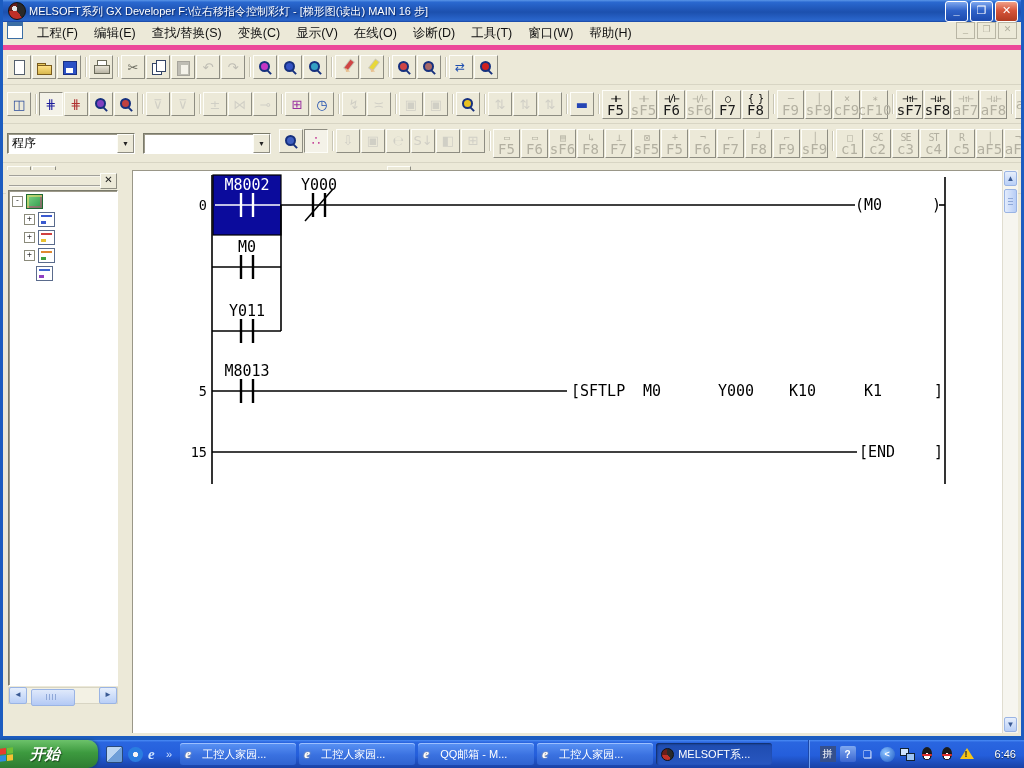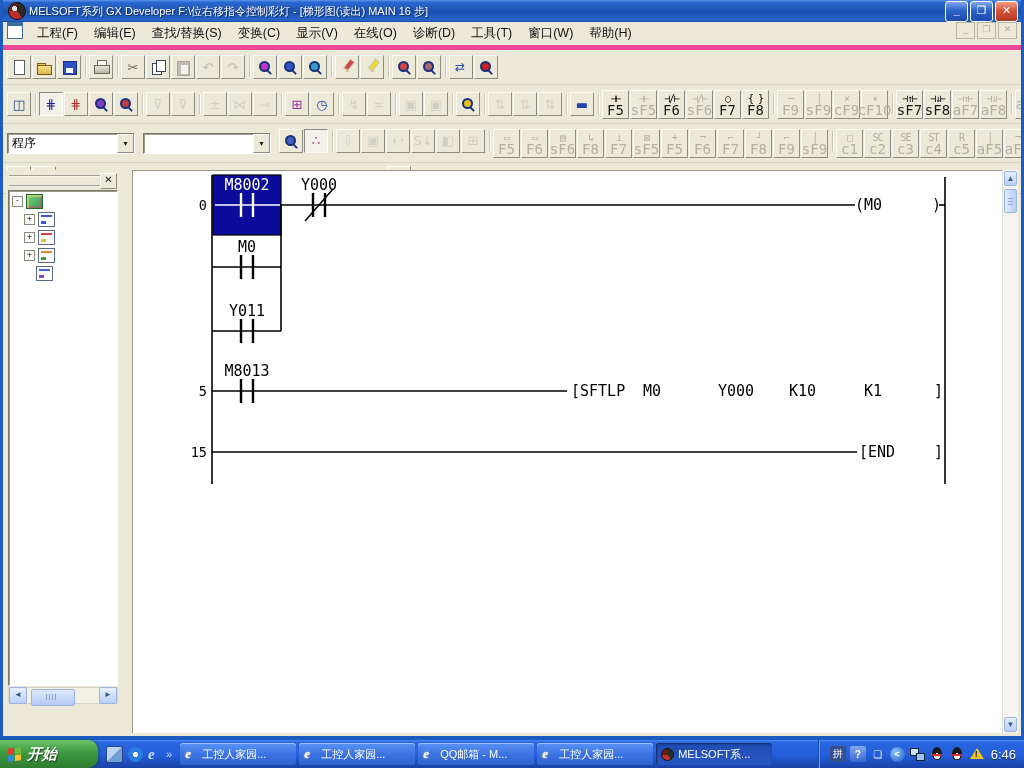--- a/index.html
+++ b/index.html
@@ -97,21 +97,21 @@
   
   .ime{position:absolute;left:0;top:540px;display:flex;gap:1px;background:#d9d6ca;border:1px solid #fff;box-shadow:1px 1px 2px #00000060;padding:2px}
   .imb{height:22px;border:1px solid;border-color:#fdfdf8 #8e8d82 #8e8d82 #fdfdf8;background:#d9d6ca;display:flex;align-items:center;justify-content:center;
        font-size:12px;color:#111;box-sizing:border-box}
   .flag2{display:grid;grid-template-columns:6px 6px;grid-template-rows:6px 6px;gap:1px;transform:skewY(-6deg)}
   .flag2 i{display:block}
   .kbd{width:16px;height:10px;background:repeating-linear-gradient(90deg,#777 0 2px,#e8e8e8 2px 4px);border:1px solid #555}
   
   .taskbar{position:absolute;left:0;top:740px;width:1024px;height:28px;background:linear-gradient(#4a8cf5 0%,#2a66e0 8%,#245edb 55%,#1941a5 100%);display:flex;align-items:center}
   .start{height:28px;width:98px;border-radius:0 10px 10px 0;background:linear-gradient(#6cc26a 0%,#3d9a3f 45%,#2e7c31 100%);
-         display:flex;align-items:center;gap:6px;padding-left:8px;box-sizing:border-box;box-shadow:1px 0 3px #0b3a0b80;flex:0 0 auto}
+         display:flex;align-items:center;gap:17px;padding-left:0;box-sizing:border-box;box-shadow:1px 0 3px #0b3a0b80;flex:0 0 auto}
   .start .lbl{color:#fff;font-size:15px;font-weight:bold;font-style:italic;text-shadow:1px 1px 1px #1c4a1c}
   .ql{display:flex;align-items:center;gap:5px;padding:0 8px;flex:0 0 auto}
   .qli{width:15px;height:15px;border-radius:2px}
   .qli-desk{background:linear-gradient(135deg,#bcd6f2 50%,#6f9fd8 50%);border:1px solid #2a4a7a}
   .qli-media{background:radial-gradient(circle at 50% 50%,#f5f5f5 25%,#2a7de0 27%);border-radius:50%}
   .qli-ie{color:#cfe4ff;font-size:15px;font-weight:bold;font-style:italic;font-family:"Liberation Serif",serif;line-height:14px}
   .chev{color:#cfe0ff;font-size:11px;margin-left:-2px}
   .tasks{display:flex;gap:3px;flex:1;overflow:hidden;padding-right:4px}
   .task{flex:0 0 116px;height:22px;border-radius:3px;background:linear-gradient(#5a93f5,#3a71e0 55%,#2f63d0);box-shadow:inset 0 1px 0 #9cc0ff;
         display:flex;align-items:center;gap:4px;padding:0 5px;color:#fff;font-size:11px;white-space:nowrap;overflow:hidden;box-sizing:border-box}
@@ -128,21 +128,21 @@
   .tri-net{position:relative}
   .tri-net::before{content:"";position:absolute;left:1px;top:2px;width:7px;height:6px;background:#cfe4ff;border:1px solid #123}
   .tri-net::after{content:"";position:absolute;left:7px;top:7px;width:7px;height:6px;background:#9cc4f5;border:1px solid #123}
   .tri-qq{position:relative}
   .tri-qq::before{content:"";position:absolute;left:3px;top:1px;width:10px;height:13px;border-radius:50% 50% 45% 45%;
        background:radial-gradient(circle at 50% 72%,#fff 28%,#1a1a1a 30%)}
   .tri-qq::after{content:"";position:absolute;left:3px;top:8px;width:10px;height:2px;background:#e03030;border-radius:2px}
   .tri-warn{position:relative}
   .tri-warn::before{content:"";position:absolute;left:1px;top:2px;border:7px solid transparent;border-bottom:11px solid #f5c518;border-top:none}
   .tri-warn::after{content:"!";position:absolute;left:6px;top:3px;font-size:9px;font-weight:bold;color:#222}
-  .clock{color:#fff;font-size:13px;margin-left:2px;text-shadow:0 1px 1px #123}
+  .clock{color:#fff;font-size:11px;margin-left:16px;text-shadow:0 1px 1px #123}
   text{font-family:"DejaVu Sans Mono","Liberation Mono",monospace}
 </style>
 </head>
 <body>
 
 <div class="win">
   <div class="titlebar">
     <span class="appico"></span>
     <span class="title">MELSOFT系列 GX Developer F:\位右移指令控制彩灯 - [梯形图(读出)          MAIN     16 步]</span>
     <span class="wbtns">

